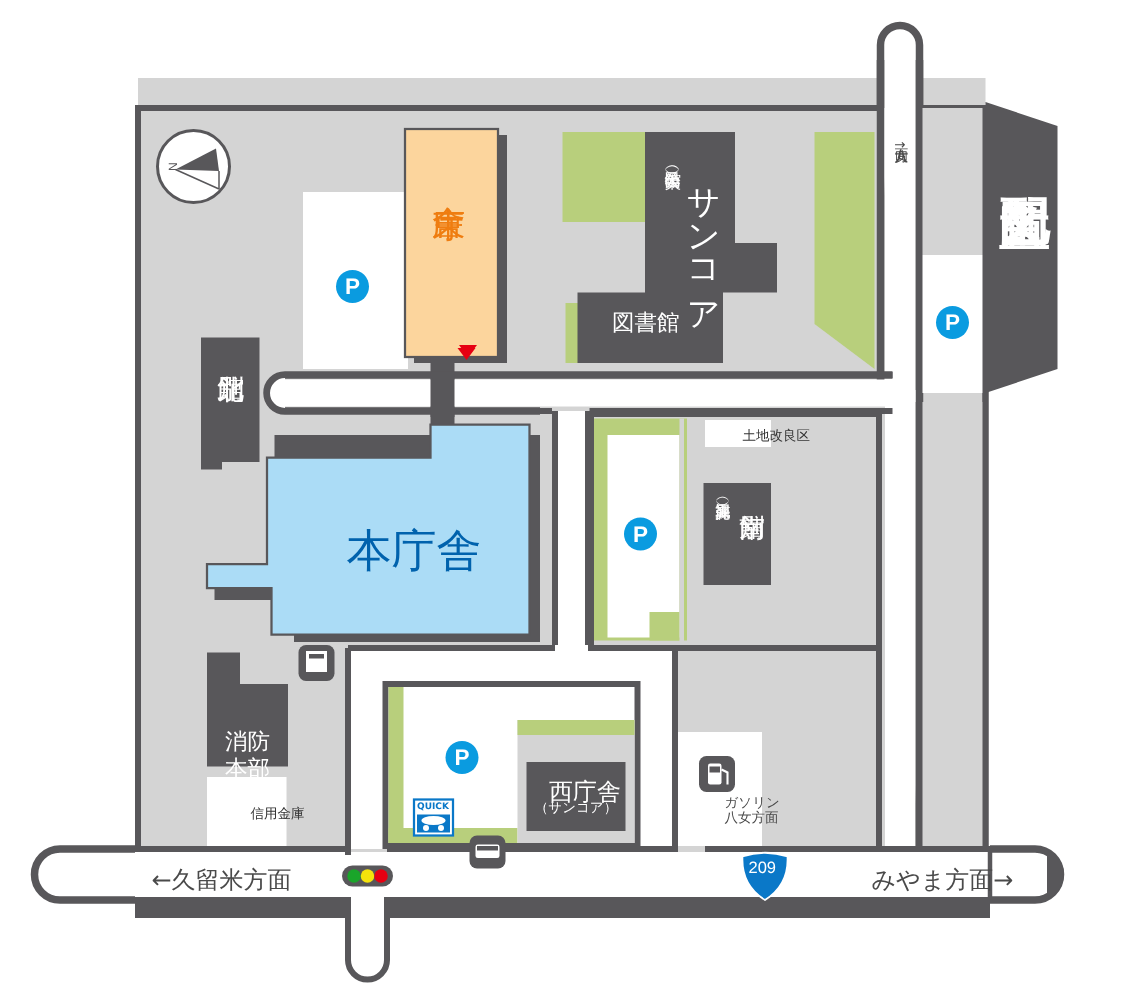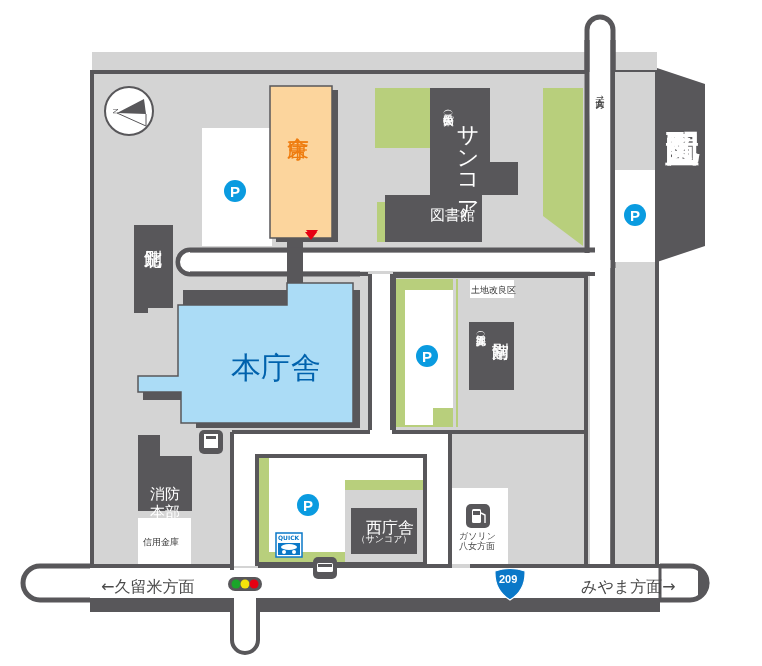--- a/index.html
+++ b/index.html
@@ -6,21 +6,21 @@
   body { width: 762px; height: 666px; position: relative; overflow: hidden;
          font-family: "DejaVu Sans", "Liberation Sans", sans-serif; }
   #map { position: absolute; left: 0; top: 0; }
   .lbl { position: absolute; color: #fff; line-height: 1.05; text-align: center; white-space: nowrap; }
   .vert { writing-mode: vertical-rl; text-orientation: upright; }
   .pbadge { position: absolute; width: 22px; height: 22px; border-radius: 50%;
             background: #0a9be0; color: #fff; font-weight: bold; font-size: 15px;
             display: flex; align-items: center; justify-content: center;
             font-family: "Liberation Sans", sans-serif; }
   .road-text { position: absolute; color: #4a4a4a; font-size: 16px; white-space: nowrap; }
-  .small-plain { position: absolute; color: #333; font-size: 9px; white-space: nowrap; }
+  .small-plain { position: absolute; color: #333; font-size: 9px; white-space: nowrap; padding-left: 24px; }
 </style>
 </head>
 <body>
 
 <svg id="map" width="762" height="666" viewBox="0 0 762 666" xmlns="http://www.w3.org/2000/svg">
 
   <rect x="92" y="52" width="565" height="18" fill="#d4d4d4"></rect>
 
   <rect x="92" y="72" width="565" height="510" fill="#d4d4d4" stroke="#58575a" stroke-width="4"></rect>
 
@@ -170,21 +170,21 @@
 
 <div class="lbl vert" style="left:287px;top:120px;font-size:22px;color:#ef7d10;">東庁舎</div>
 
 <div class="lbl" style="left:231px;top:352px;font-size:30px;color:#0062ad;">本庁舎</div>
 
 <div class="lbl vert" style="left:143px;top:236px;font-size:18px;">北別館</div>
 
 <div class="lbl vert" style="left:457px;top:110px;font-size:22px;">サンコア</div>
 <div class="lbl vert" style="left:442px;top:106px;font-size:11px;">（中央公民館）</div>
 
-<div class="lbl" style="left:408px;top:208px;font-size:15px;margin-left:22px;">図書館</div>
+<div class="lbl" style="left:408px;top:208px;font-size:15px;">図書館</div>
 
 <div class="lbl vert" style="left:491px;top:330px;font-size:17px;">南別館</div>
 <div class="lbl vert" style="left:475px;top:328px;font-size:10px;">（商工観光課）</div>
 
 <div class="lbl" style="left:142px;top:470px;font-size:15px;width:46px;line-height:1.2;">
   <span style="display:block;width:32px;margin:15px auto;white-space:normal;word-break:break-all;">消防本部</span>
 </div>
 
 <div class="lbl" style="left:356px;top:520px;font-size:16px;width:58px;text-align:right;">西庁舎</div>
 <div class="lbl" style="left:351px;top:535px;font-size:9px;width:66px;">（サンコア）</div>
@@ -194,20 +194,20 @@
 <div class="small-plain" style="left:143px;top:536px;">信用金庫</div>
 
 <div class="small-plain" style="left:459px;top:532px;line-height:1.1;color:#4a4a4a;">
   <div>ガソリン</div>
   <div>八女方面</div>
 </div>
 
 <div class="road-text" style="left:101px;top:577px;">←久留米方面</div>
 <div class="road-text" style="left:581px;top:577px;">みやま方面→</div>
 <div class="road-text vert" style="left:593px;top:92px;font-size:9px;">八女方面→</div>
-<div class="road-text" style="left:499px;top:573px;color:#fff;font-weight:bold;font-size:11px;font-family:'Liberation Sans',sans-serif;">209</div>
+<div class="road-text" style="left:499px;top:573px;color:#fff;font-weight:normal;font-size:11px;font-family:'Liberation Sans',sans-serif;">209</div>
 
 <div class="road-text" style="left:278px;top:534px;font-size:6px;color:#0a78c8;font-weight:bold;">QUICK</div>
 
 <div class="pbadge" style="left:224px;top:180px;">P</div>
 <div class="pbadge" style="left:624px;top:204px;">P</div>
 <div class="pbadge" style="left:416px;top:345px;">P</div>
 <div class="pbadge" style="left:297px;top:494px;">P</div>
 
 </body></html>

